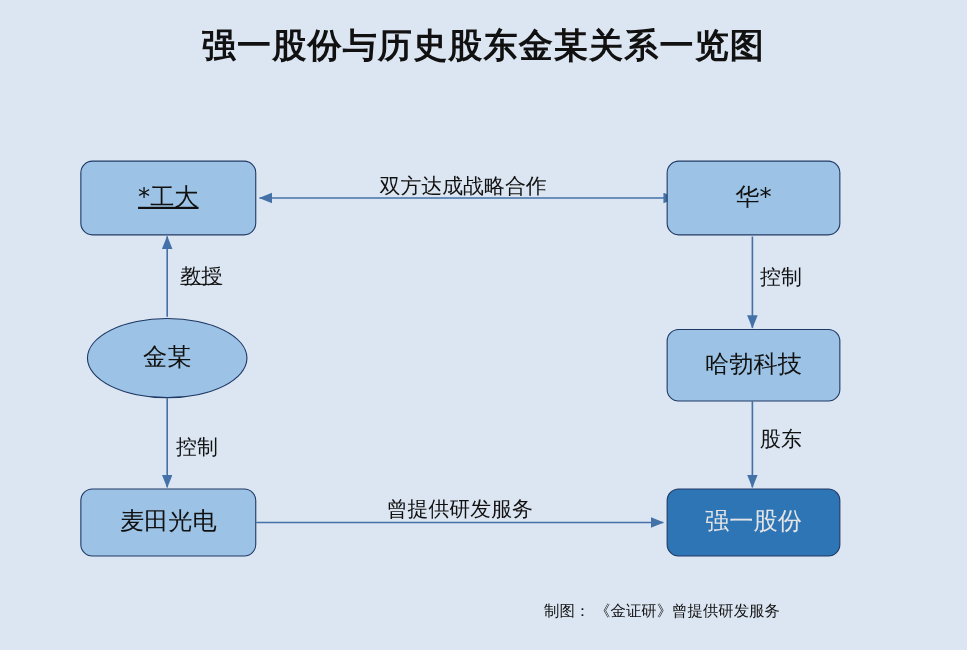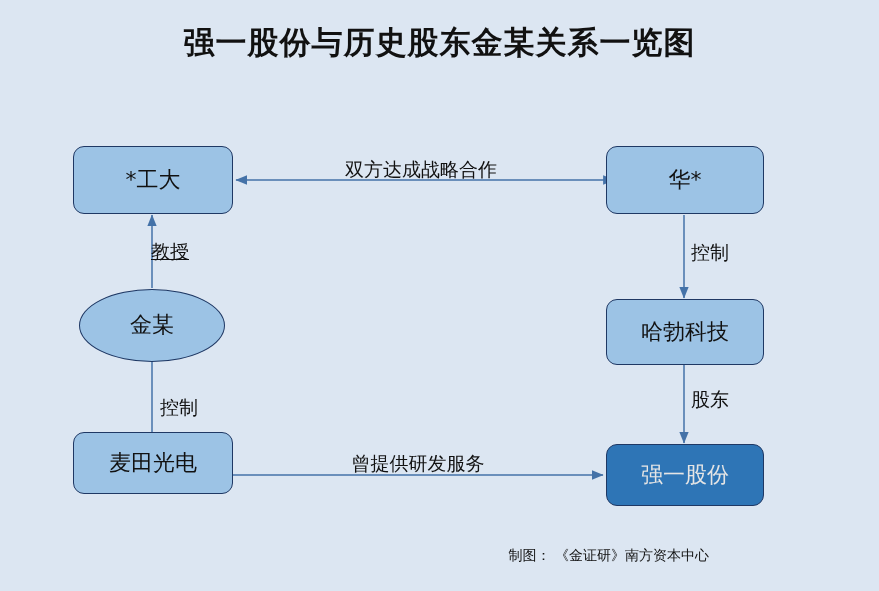--- a/index.html
+++ b/index.html
@@ -109,51 +109,51 @@
 
     <line x1="152" y1="362" x2="152" y2="443" stroke="#4472a8" stroke-width="1.5" marker-end="url(#arrow-end)"></line>
 
     <line x1="684" y1="215" x2="684" y2="298" stroke="#4472a8" stroke-width="1.5" marker-end="url(#arrow-end)"></line>
 
     <line x1="684" y1="365" x2="684" y2="443" stroke="#4472a8" stroke-width="1.5" marker-end="url(#arrow-end)"></line>
 
     <line x1="233" y1="475" x2="603" y2="475" stroke="#4472a8" stroke-width="1.5" marker-end="url(#arrow-end)"></line>
   </svg>
 
-  <div class="node" style="left:73px; top:146px; width:160px; height:68px;">
+  <div class="node" style="left:73px; top:146px; width:160px; height:68px;text-decoration:underline;">
     <span>*工大</span>
   </div>
 
   <div class="node" style="left:606px; top:146px; width:158px; height:68px;">
     <span>华*</span>
   </div>
 
   <div class="node ellipse" style="left:79px; top:289px; width:146px; height:73px;">
     <span>金某</span>
   </div>
 
   <div class="node" style="left:606px; top:299px; width:158px; height:66px;border-radius:11px;">
     <span>哈勃科技</span>
   </div>
 
-  <div class="node" style="left:73px; top:432px; width:160px; height:62px;">
+  <div class="node" style="left:73px; top:444px; width:160px; height:62px;">
     <span>麦田光电</span>
   </div>
 
   <div class="node dark" style="left:606px; top:444px; width:158px; height:62px;">
     <span>强一股份</span>
   </div>
 
   <div class="edge-label center" style="left:336px; top:159px; width:170px;">双方达成战略合作</div>
 
-  <div class="edge-label" style="left:151px; top:241px;text-decoration:underline;">教授</div>
+  <div class="edge-label" style="left:164px; top:241px;text-decoration:underline;">教授</div>
 
   <div class="edge-label" style="left:160px; top:397px;">控制</div>
 
   <div class="edge-label" style="left:691px; top:242px;">控制</div>
 
   <div class="edge-label" style="left:691px; top:389px;">股东</div>
 
   <div class="edge-label center" style="left:333px; top:453px; width:170px;">曾提供研发服务</div>
 
-  <div class="footer-credit">制图： 《金证研》南方资本中心</div>
+  <div class="footer-credit">制图： 《金证研》曾提供研发服务</div>
 
 </div>
 
 </body></html>

